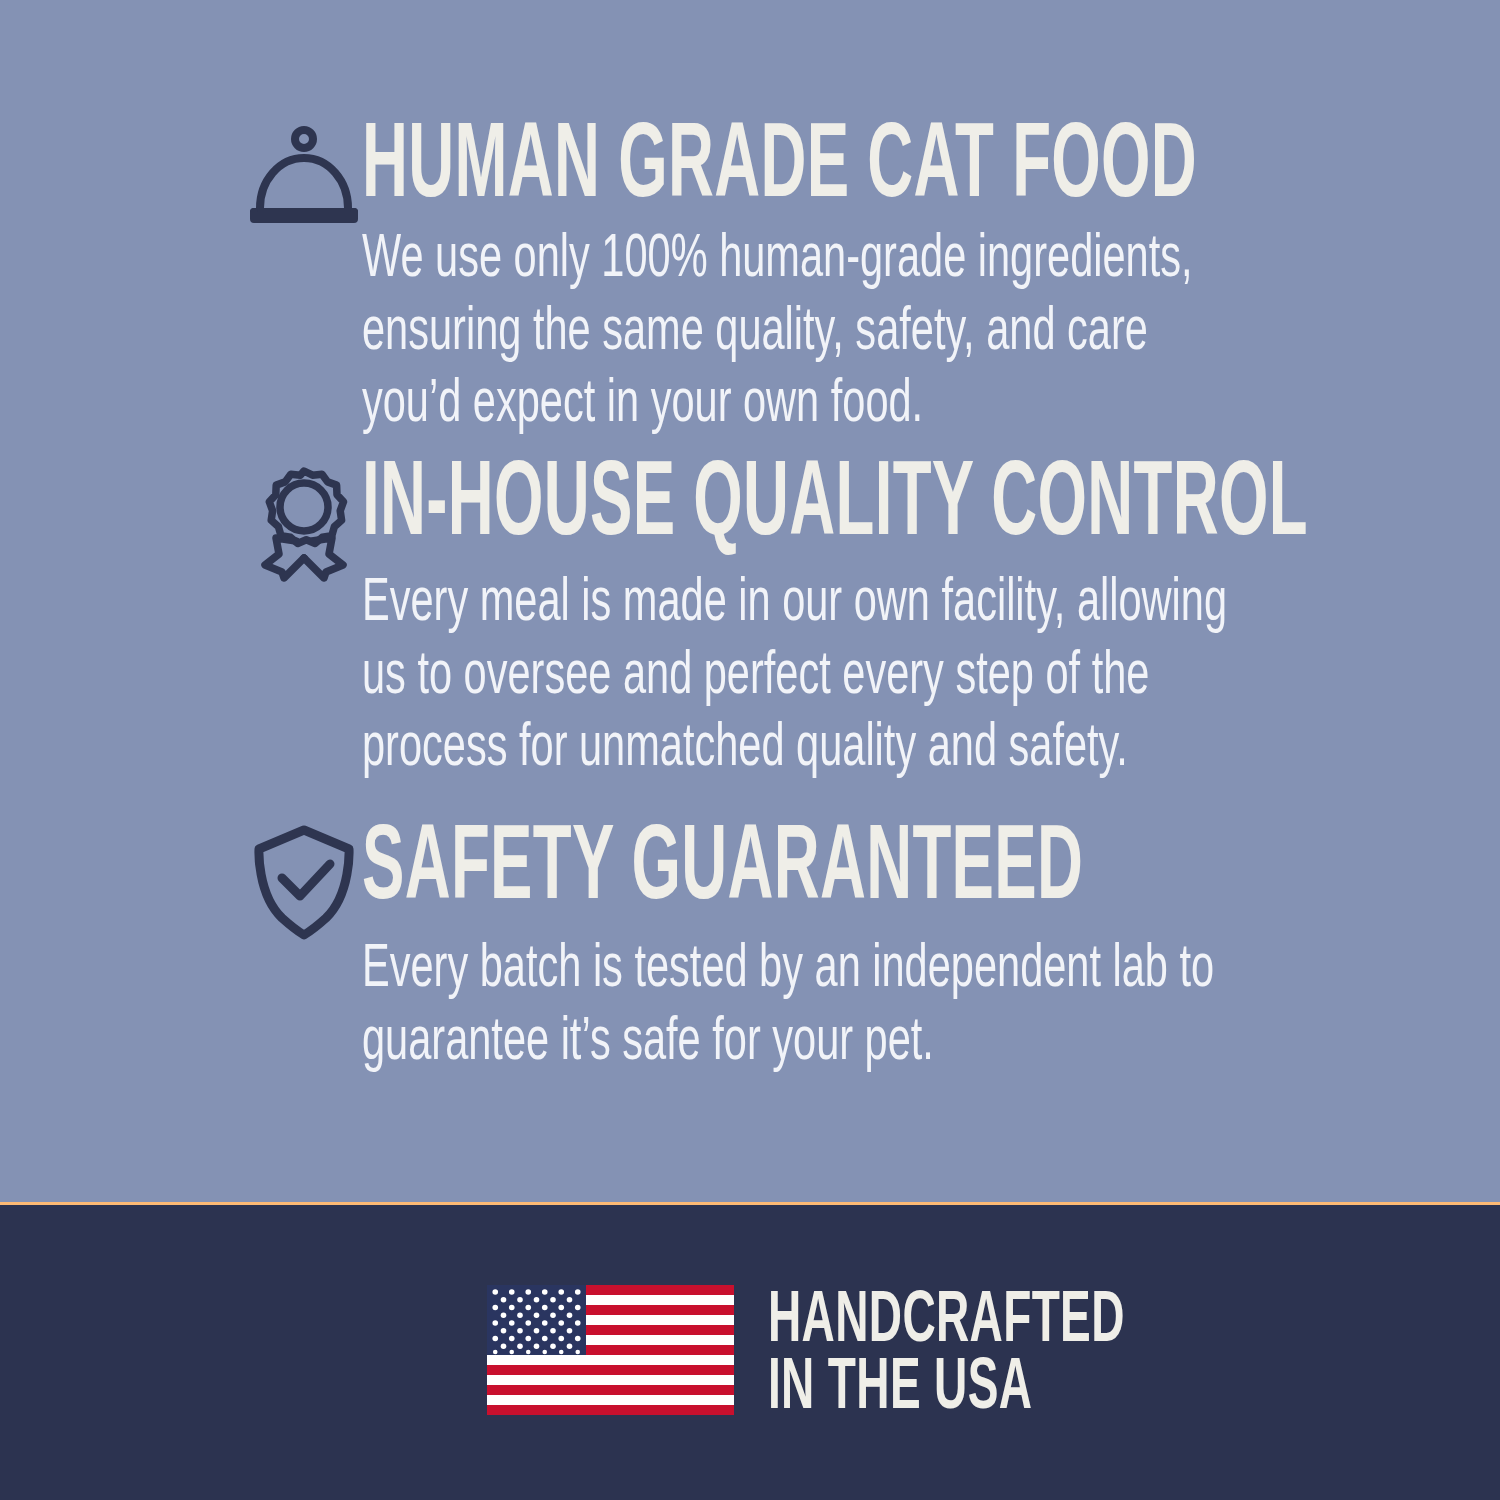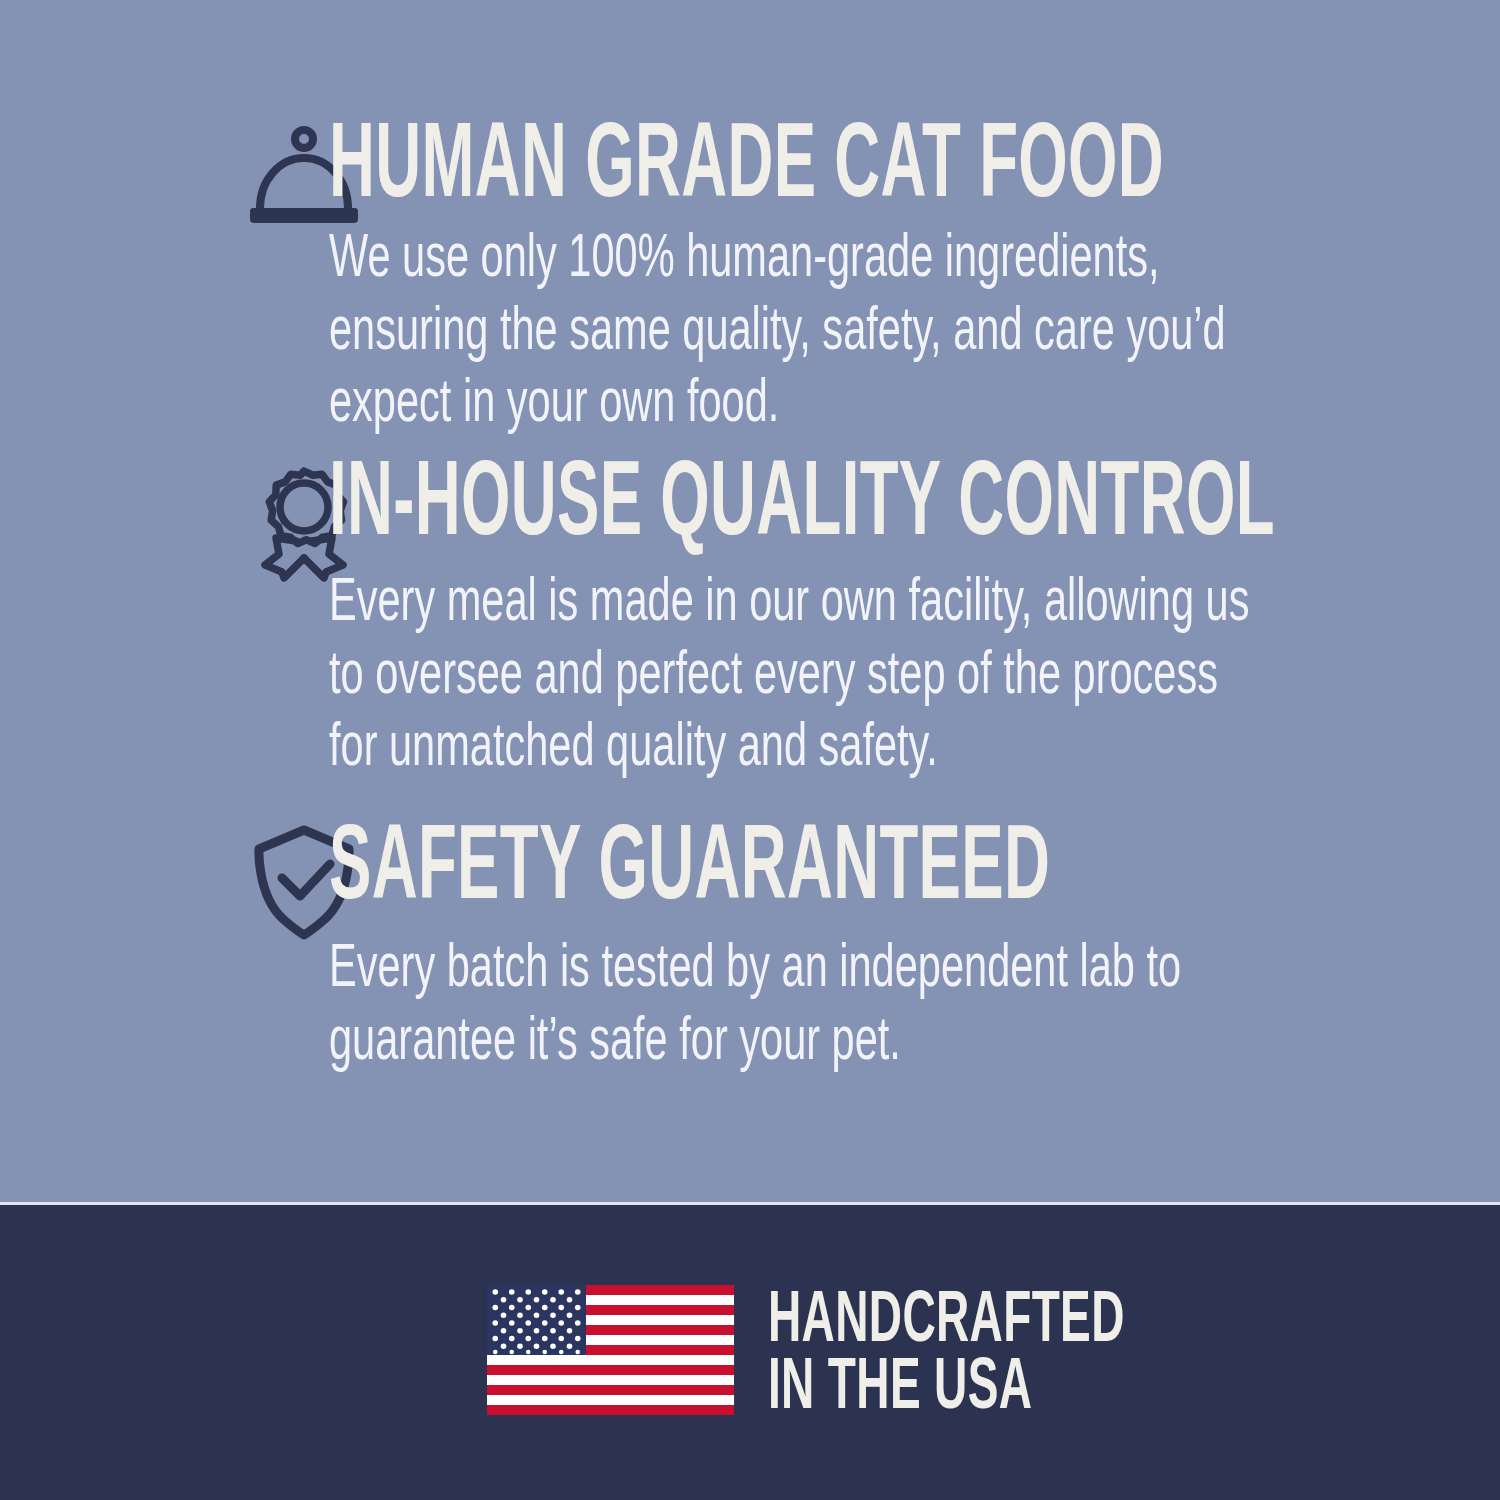--- a/index.html
+++ b/index.html
@@ -45,21 +45,21 @@
   .feature-icon {
     position: absolute;
     left: 0;
     top: 4px;
     width: 116px;
     height: 120px;
   }
   .feature-icon svg { display:block; width:100%; height:100%; }
 
   .feature-body {
-    margin-left: 83px;
+    margin-left: 116px;
   }
 
   .feature-title {
     color: #efeee8;
     font-family: "Liberation Sans Narrow", "Liberation Sans", sans-serif;
     font-weight: 700;
     font-size: 106px;
     line-height: 0.86;
     letter-spacing: 0.5px;
     text-transform: uppercase;
@@ -87,21 +87,21 @@
   #feature-2 .feature-desc { margin-top: 22px; }
 
   
   #footer {
     position: absolute;
     left: 0;
     top: 1202px;
     width: 1500px;
     height: 298px;
     background: #2c3350;
-    border-top: 3px solid #e5e5e5;
+    border-top: 3px solid #fdba74;
   }
 
   #footer-inner {
     position: absolute;
     left: 487px;
     top: 78px;
     display: flex;
     align-items: center;
   }
 

